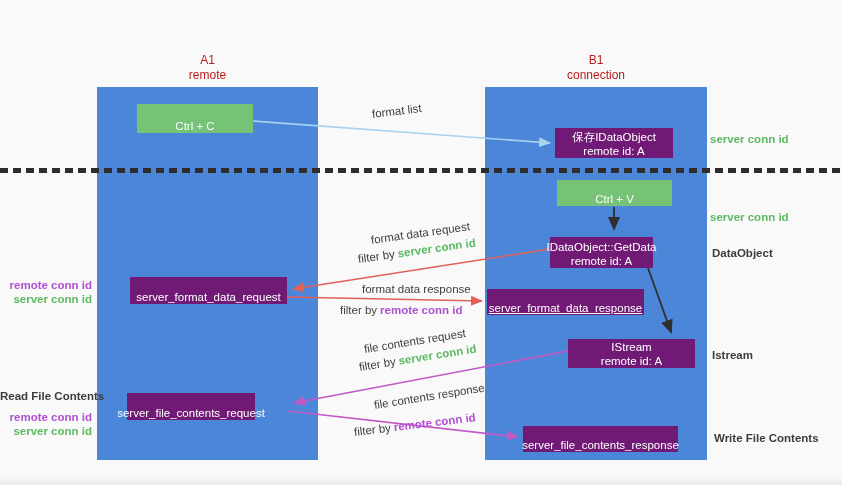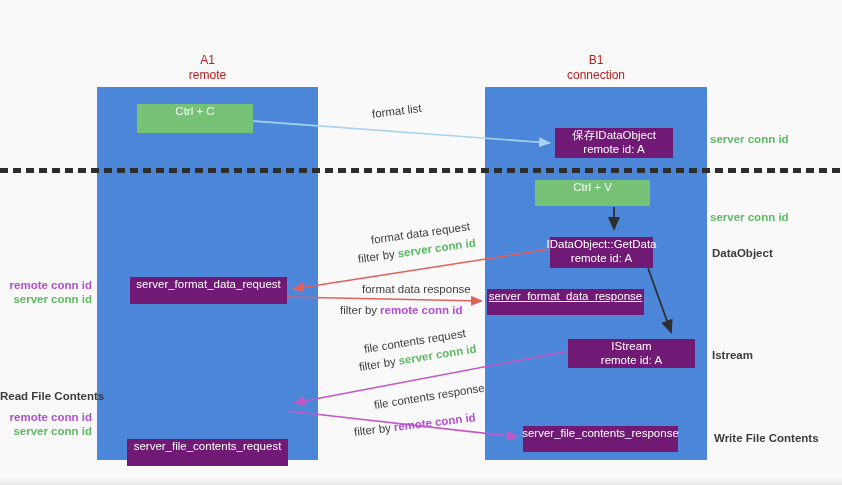--- a/index.html
+++ b/index.html
@@ -19,34 +19,34 @@
   .col-header.b1 { left:485px; width:222px; }
   .lane { position:absolute; top:87px; height:373px; background:#4c86d9; }
   .lane.a1 { left:97px;  width:221px; }
   .lane.b1 { left:485px; width:222px; }
   .dash-divider {
     position:absolute; left:0; top:168px; width:842px; height:5px;
     background:repeating-linear-gradient(90deg,#2d2d2d 0 8px,transparent 8px 13px);
   }
   .node {
     position:absolute; display:flex; flex-direction:column;
-    align-items:center; justify-content:flex-start;
+    align-items:center; justify-content:flex-end;
     color:#ffffff; font-size:11.5px; line-height:14px; text-align:center;
     white-space:nowrap;
   }
   .node.green  { background:#76c276; }
   .node.orange { background:#701a75; }
   .n-ctrl-c   { left:137px; top:104px; width:116px; height:29px; }
   .n-save-obj { left:555px; top:128px; width:118px; height:30px; }
-  .n-ctrl-v   { left:535px; top:180px; width:115px; height:26px; }
+  .n-ctrl-v   { left:557px; top:180px; width:115px; height:26px; }
   .n-getdata  { left:550px; top:237px; width:103px; height:31px; }
   .n-fmt-req  { left:130px; top:277px; width:157px; height:27px; }
   .n-fmt-res  { left:487px; top:289px; width:157px; height:26px;text-decoration:underline; }
   .n-istream  { left:568px; top:339px; width:127px; height:29px; }
-  .n-file-req { left:127px; top:393px; width:161px; height:27px;margin-top:46px; }
+  .n-file-req { left:127px; top:393px; width:128px; height:27px; }
   .n-file-res { left:523px; top:426px; width:155px; height:26px; }
   .side-label { position:absolute; font-size:11.5px; line-height:14px; white-space:nowrap; }
   .bold-green  { color:#5eba62; font-weight:700; }
   .bold-purple { color:#b14fd1; font-weight:700; }
   .dark        { color:#3c3c3c; font-weight:700; }
   .left-stack { position:absolute; left:0; width:92px; text-align:right; font-size:11.5px; line-height:14px; white-space:nowrap; }
   .edge-label {
     position:absolute; font-size:11.5px; color:#3f3f3f; white-space:nowrap;
     transform-origin:left center;
   }

